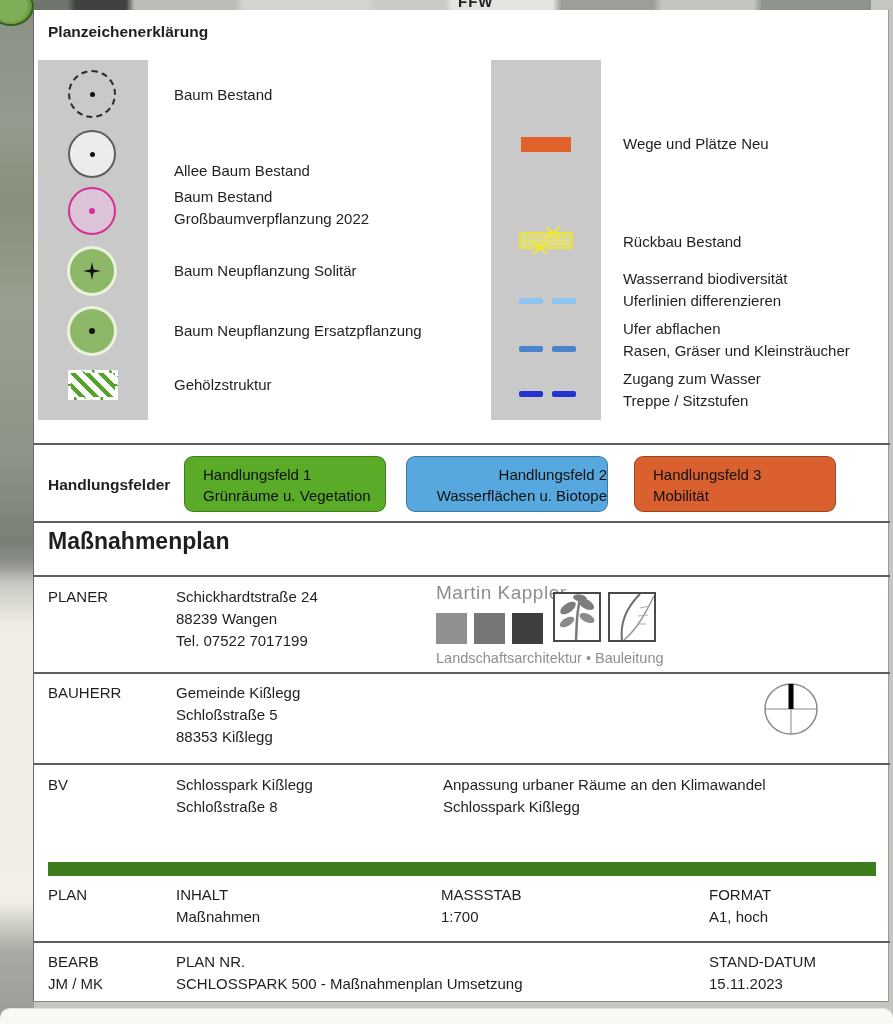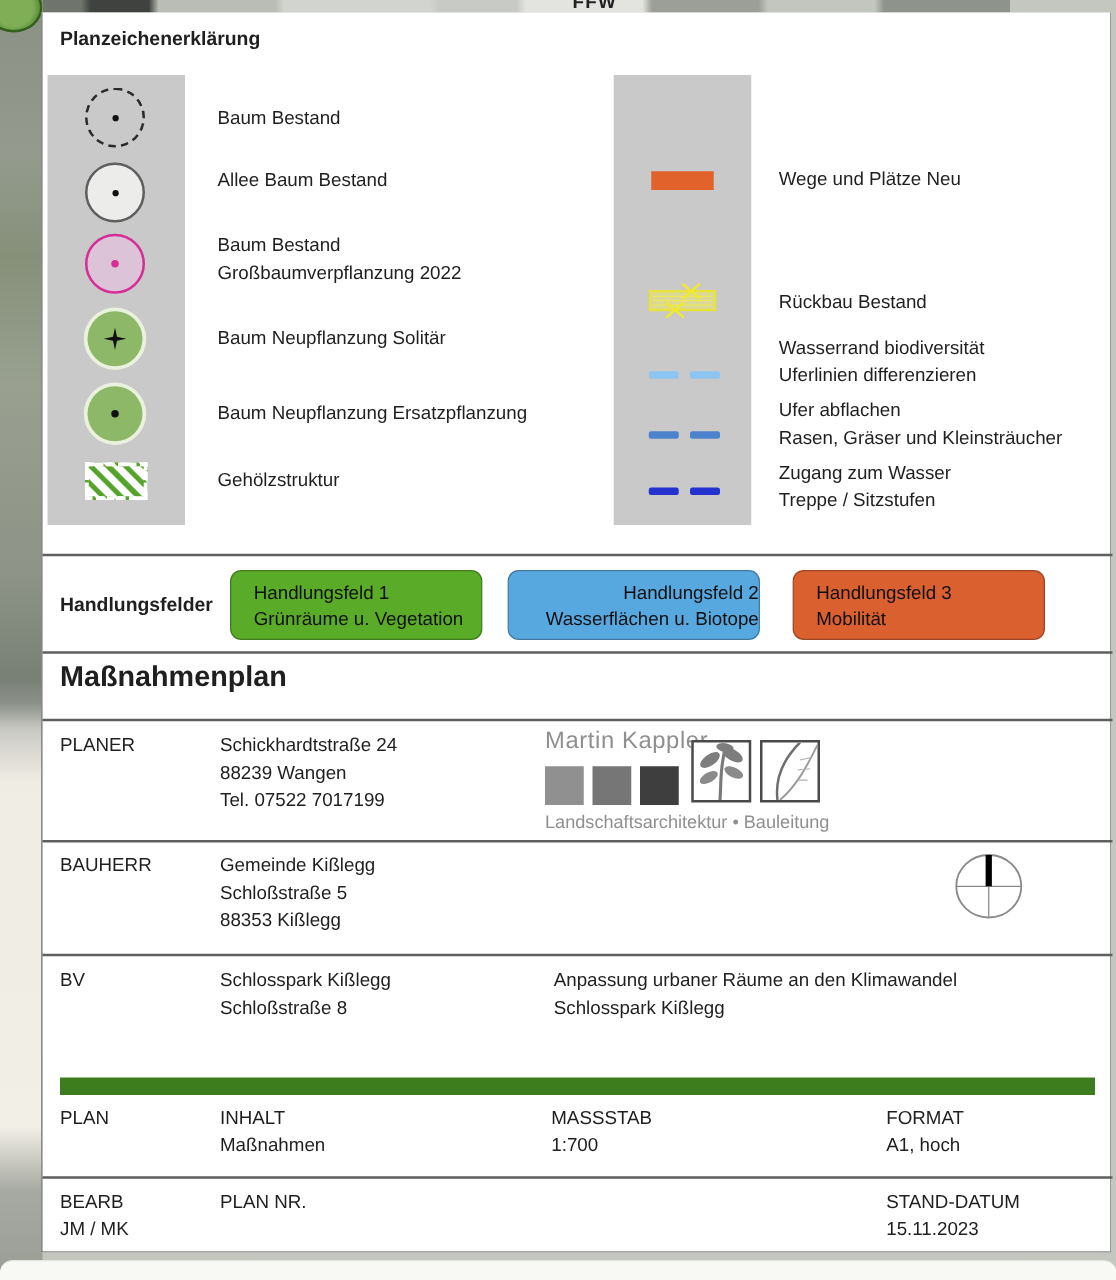--- a/index.html
+++ b/index.html
@@ -16,21 +16,21 @@
     background:linear-gradient(180deg,#8a9184 0%,#949b8e 12%,#869079 20%,#99a090 30%,
       #8d9487 45%,#787f74 53%,#8d928b 55%,#c9c9c4 57%,#efece3 61%,#f2efe7 88%,
       #a7aaa2 93%,#9a9d96 100%);
   }
   .bg-tree-fragment{
     left:-12px;top:-14px;width:42px;height:36px;border-radius:50%;
     background:radial-gradient(circle,#7fae57 55%,#5d8f3a 75%,#3f7226 100%);
     border:2px solid #33611d;
   }
   .bg-top{
-    left:34px;top:0;width:774px;height:10px;overflow:hidden;
+    left:34px;top:0;width:837px;height:10px;overflow:hidden;
     background:linear-gradient(90deg,#6f746d 0 4%,#3f423e 5% 11%,#b9bdb6 12% 24%,
       #d2d4cf 25% 40%,#c8cac5 41% 49%,#e3e4e0 50% 62%,#9b9f97 63% 74%,
       #c2c6bf 75% 86%,#8e948c 87% 100%);
   }
   .ffw{left:424px;margin-top:-7px;font-size:15px;font-weight:bold;color:#222;letter-spacing:1px;}
   .bg-bottom{
     left:0;top:1008px;width:893px;height:16px;background:#f8f8f5;
     border-radius:10px 10px 0 0;border-top:1px solid #e3e3e0;z-index:5;
   }
   
@@ -102,21 +102,21 @@
     </svg>
   </div>
   <div class="abs circle c-green" style="left:36px;top:299px;">
       <span class="dot-b"></span>
     </div>
   <div class="abs hatch" style="left:34px;top:360px;"></div>
 
   <div class="abs txt" style="left:140px;top:74px;">
       <div>Baum Bestand</div>
     </div>
-  <div class="abs txt" style="left:140px;top:124px;">
+  <div class="abs txt" style="left:140px;top:150px;">
       <div>Allee Baum Bestand</div>
     </div>
   <div class="abs txt" style="left:140px;top:176px;">
     <div>Baum Bestand</div>
       <div>Großbaumverpflanzung 2022</div>
   </div>
   <div class="abs txt" style="left:140px;top:250px;">
       <div>Baum Neupflanzung Solitär</div>
     </div>
   <div class="abs txt" style="left:140px;top:310px;">
@@ -250,18 +250,19 @@
   <div class="abs txt" style="left:142px;top:896px;">Maßnahmen</div>
   <div class="abs txt" style="left:407px;top:874px;">MASSSTAB</div>
   <div class="abs txt" style="left:407px;top:896px;">1:700</div>
   <div class="abs txt" style="left:675px;top:874px;">FORMAT</div>
   <div class="abs txt" style="left:675px;top:896px;">A1, hoch</div>
 
   <div class="abs hr" style="top:931px;"></div>
   <div class="abs txt" style="left:14px;top:941px;">BEARB</div>
   <div class="abs txt" style="left:14px;top:963px;">JM / MK</div>
   <div class="abs txt" style="left:142px;top:941px;">PLAN NR.</div>
+  <div class="abs txt" style="left:142px;top:963px;">SCHLOSSPARK 500 - Maßnahmenplan Umsetzung</div>
   <div class="abs txt" style="left:675px;top:941px;">STAND-DATUM</div>
   <div class="abs txt" style="left:675px;top:963px;">15.11.2023</div>
 
 </div>
 
 <div class="abs bg-bottom"></div>
 
 </body></html>

